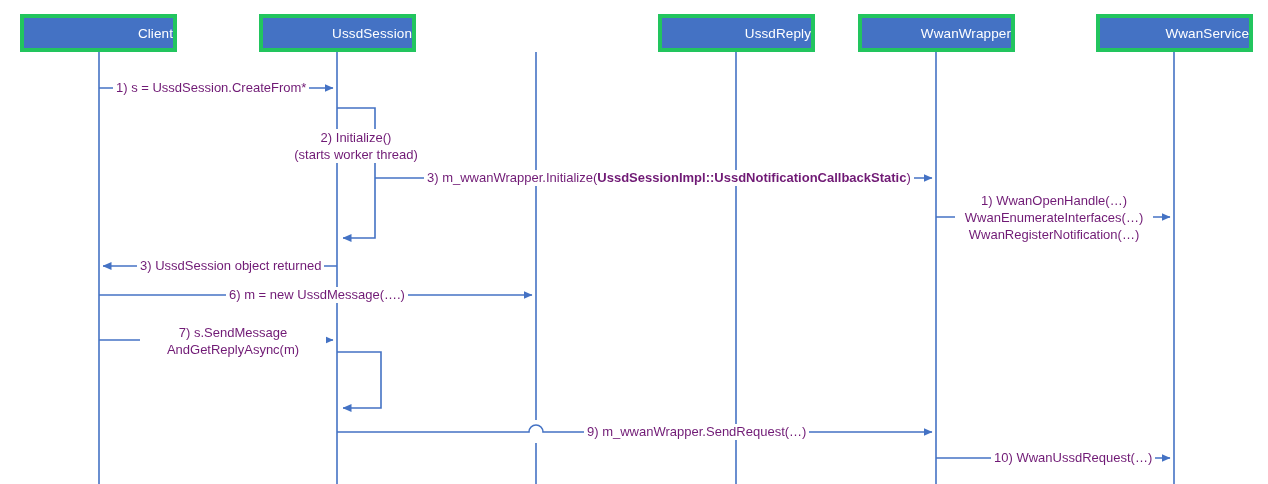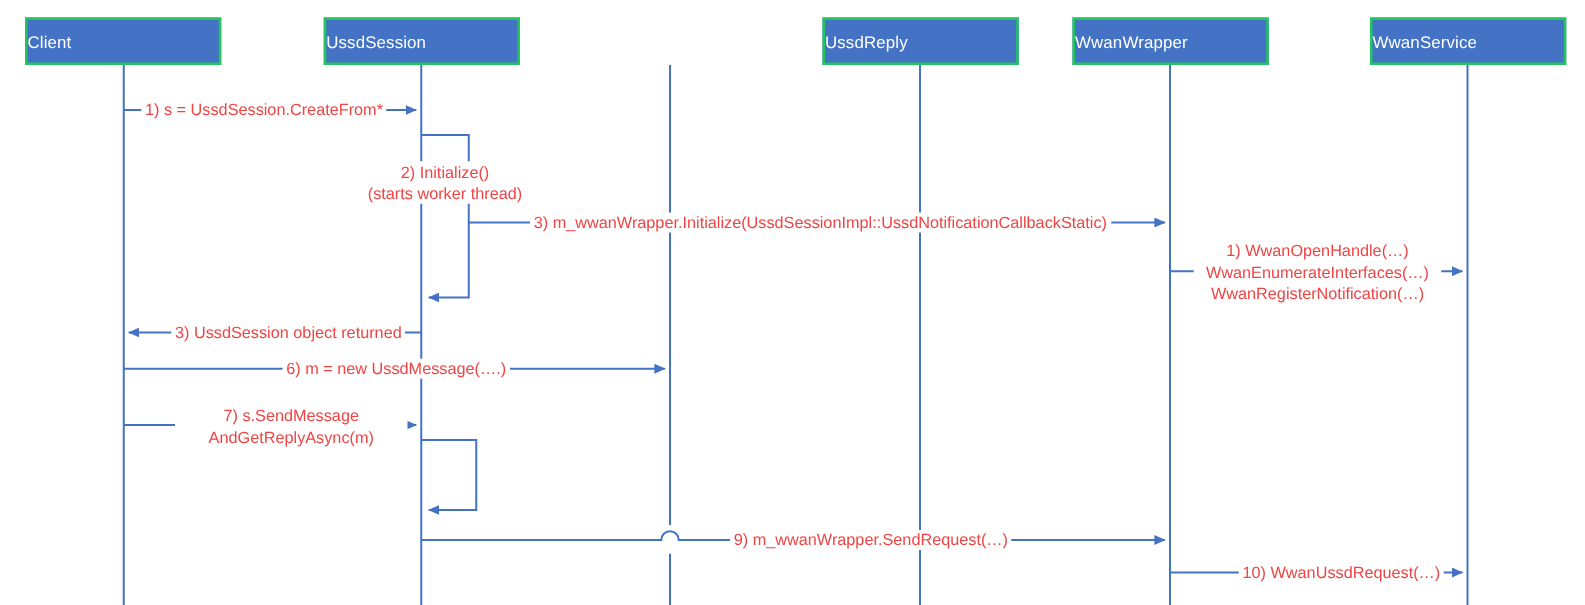--- a/index.html
+++ b/index.html
@@ -23,46 +23,46 @@
     position: absolute;
     left: 0;
     top: 0;
     width: 1268px;
     height: 484px;
   }
   .lifeline-box {
     position: absolute;
     box-sizing: border-box;
     background: #4472C4;
-    border: 2px solid #22c55e;
+    border: 4px solid #22c55e;
     height: 38px;
     display: flex;
     align-items: center;
-    justify-content: flex-start;
+    justify-content: flex-end;
   }
   .lifeline-box .label {
     color: #ffffff;
     font-size: 13.5px;
     font-family: "Liberation Sans", sans-serif;
     letter-spacing: 0.1px;
     white-space: nowrap;
   }
   .msg-label {
     position: absolute;
-    color: #ef4444;
+    color: #701a75;
     font-size: 13px;
     font-family: "Liberation Sans", sans-serif;
     white-space: nowrap;
     line-height: 16px;
     text-align: center;
     background: #ffffff;
     padding: 0 3px;
   }
   .msg-label .b {
-    font-weight: normal;
+    font-weight: bold;
   }
   .msg-label.two-line,
   .msg-label.three-line {
     line-height: 17px;
   }
 </style>
 </head>
 <body>
 
 <div id="diagram">

